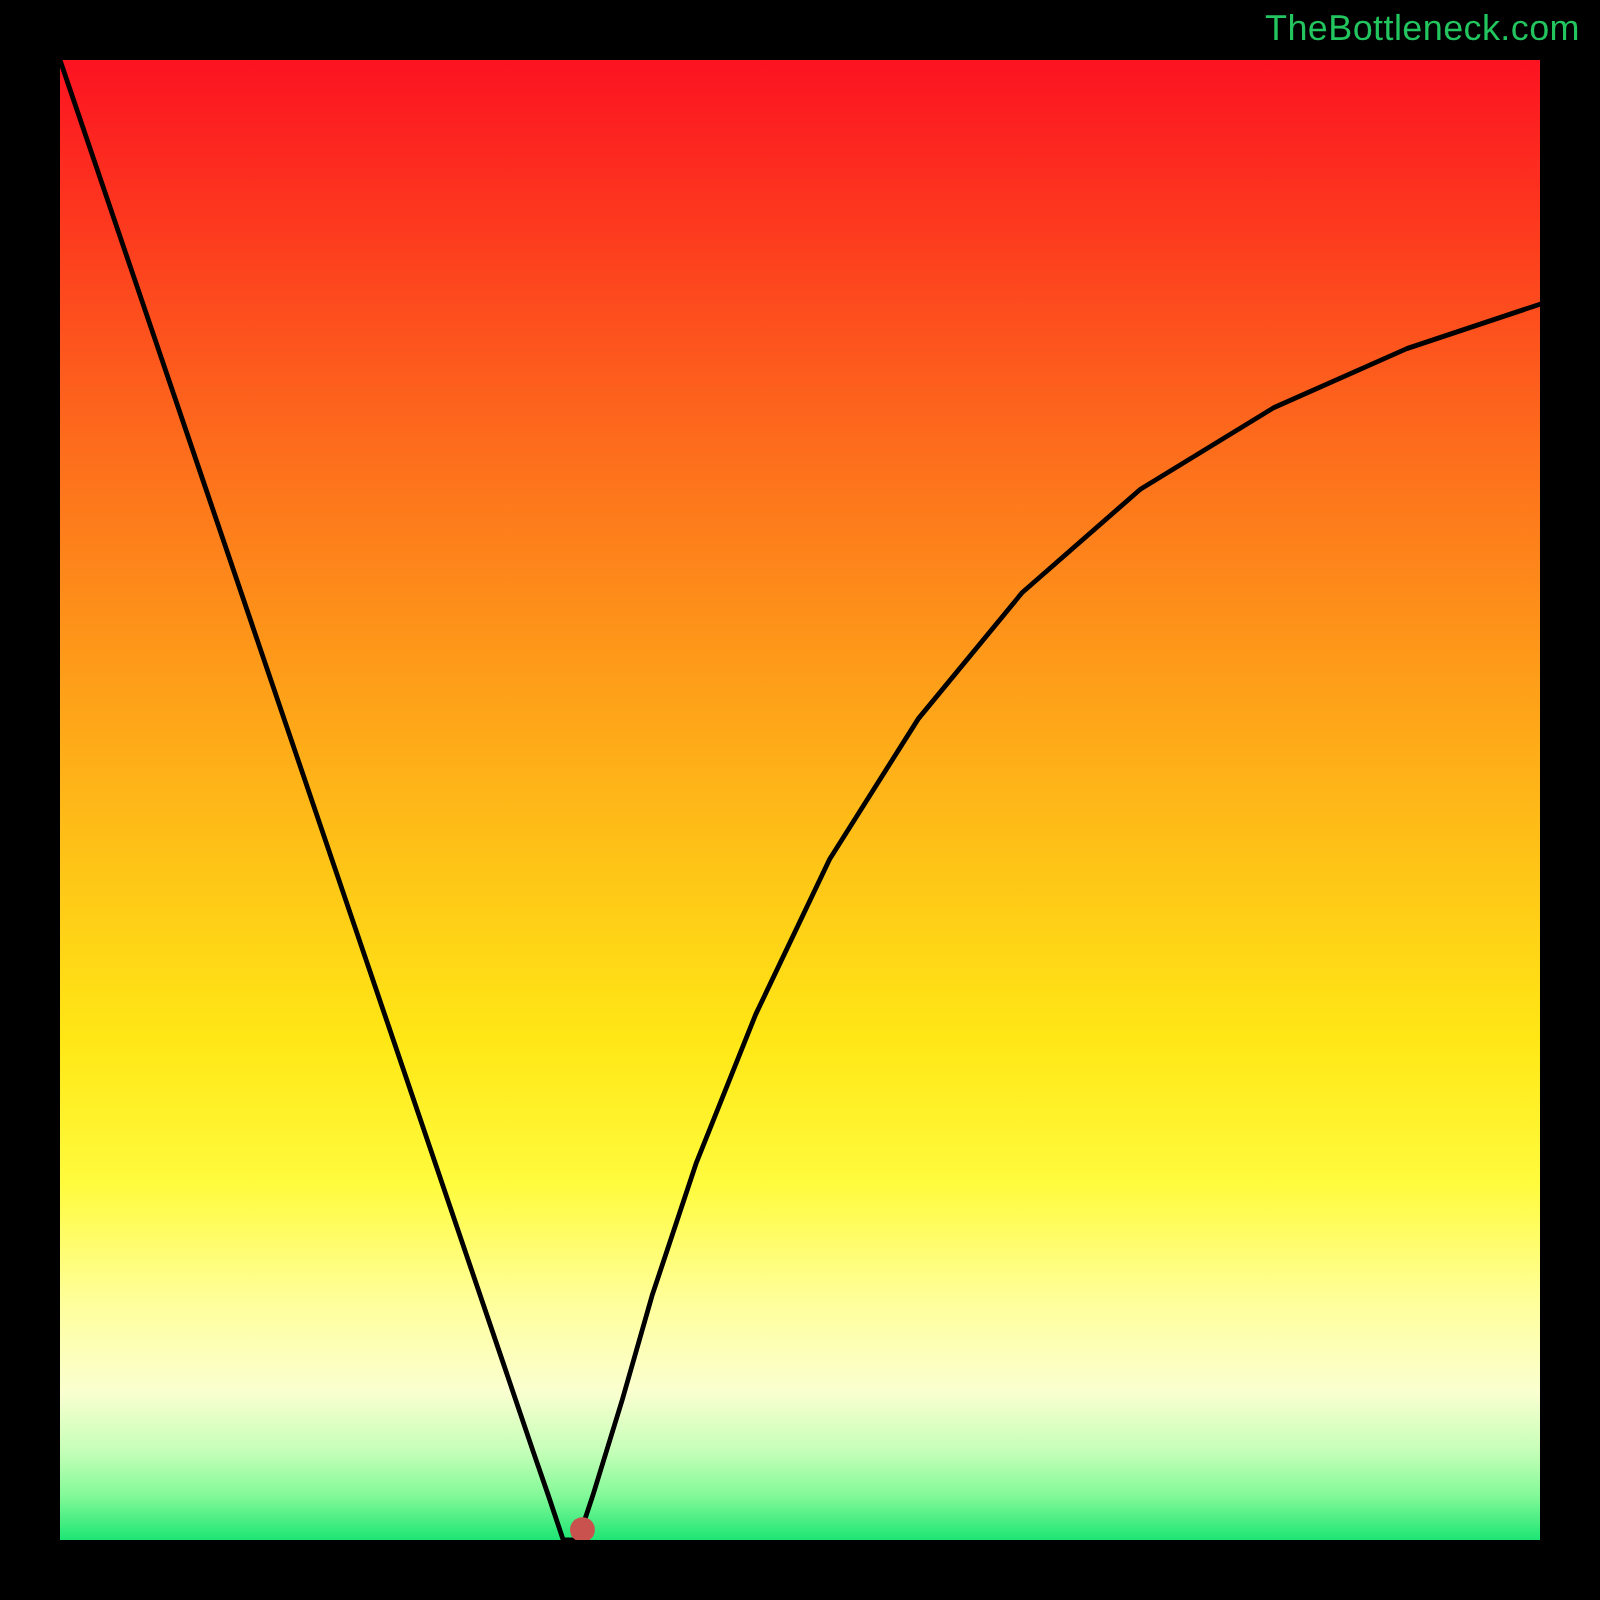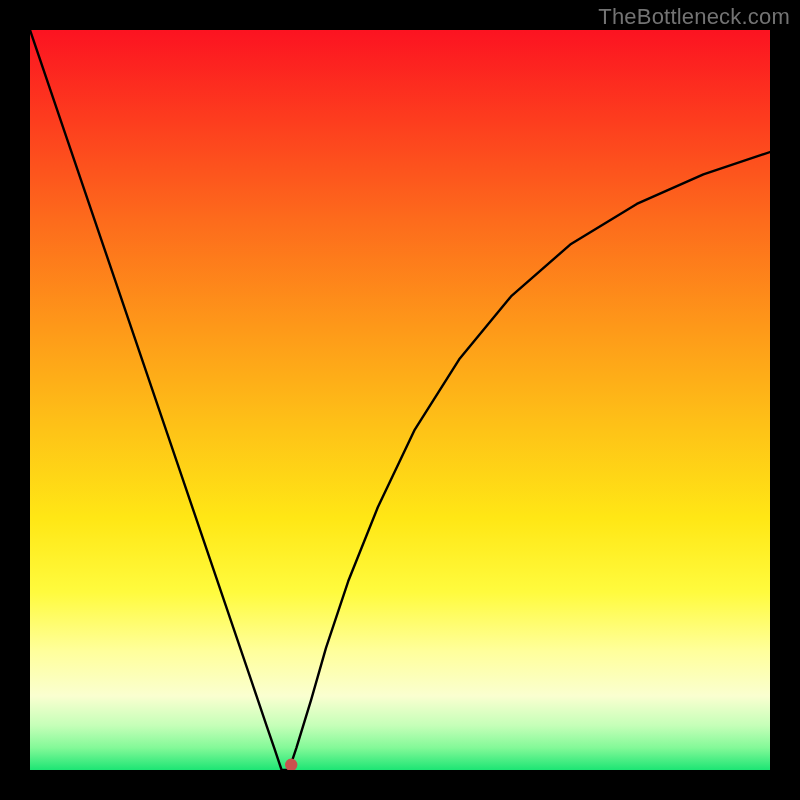--- a/index.html
+++ b/index.html
@@ -34,22 +34,22 @@
   .plot-area svg {
     position: absolute;
     left: 0; top: 0;
     width: 100%; height: 100%;
   }
   .watermark {
     position: absolute;
     top: 4px;
     right: 10px;
     font-family: Arial, Helvetica, sans-serif;
-    font-size: 22px;
-    color: #737373;
+    font-size: 18px;
+    color: #22c55e;
     letter-spacing: 0.2px;
   }
 </style>
 </head>
 <body>
 
 <div class="stage">
   <div class="plot-area">
     <svg viewBox="0 0 740 740" preserveAspectRatio="none">
       <path id="curve-path" fill="none" stroke="#000" stroke-width="2.4" stroke-linecap="round" stroke-linejoin="round" d="M0.00 0.00 L37.00 108.78 L74.00 217.56 L111.00 326.34 L148.00 435.12 L185.00 543.90 L222.00 652.68 L236.80 696.34 L244.20 717.80 L251.60 740.00 L259.00 740.00 L266.40 717.80 L281.20 669.70 L296.00 617.90 L318.20 551.30 L347.80 477.30 L384.80 399.60 L429.20 329.30 L481.00 266.40 L540.20 214.60 L606.80 173.90 L673.40 144.30 L740.00 122.10"></path>

